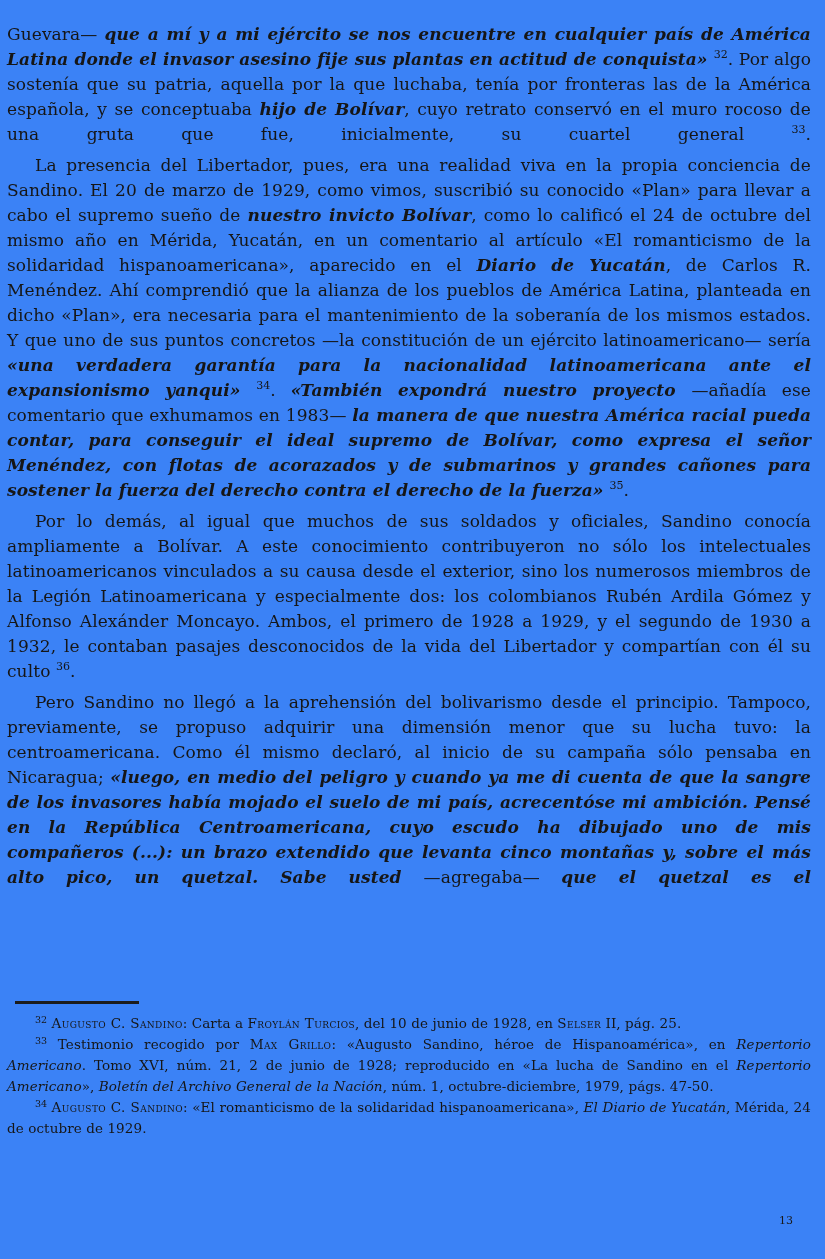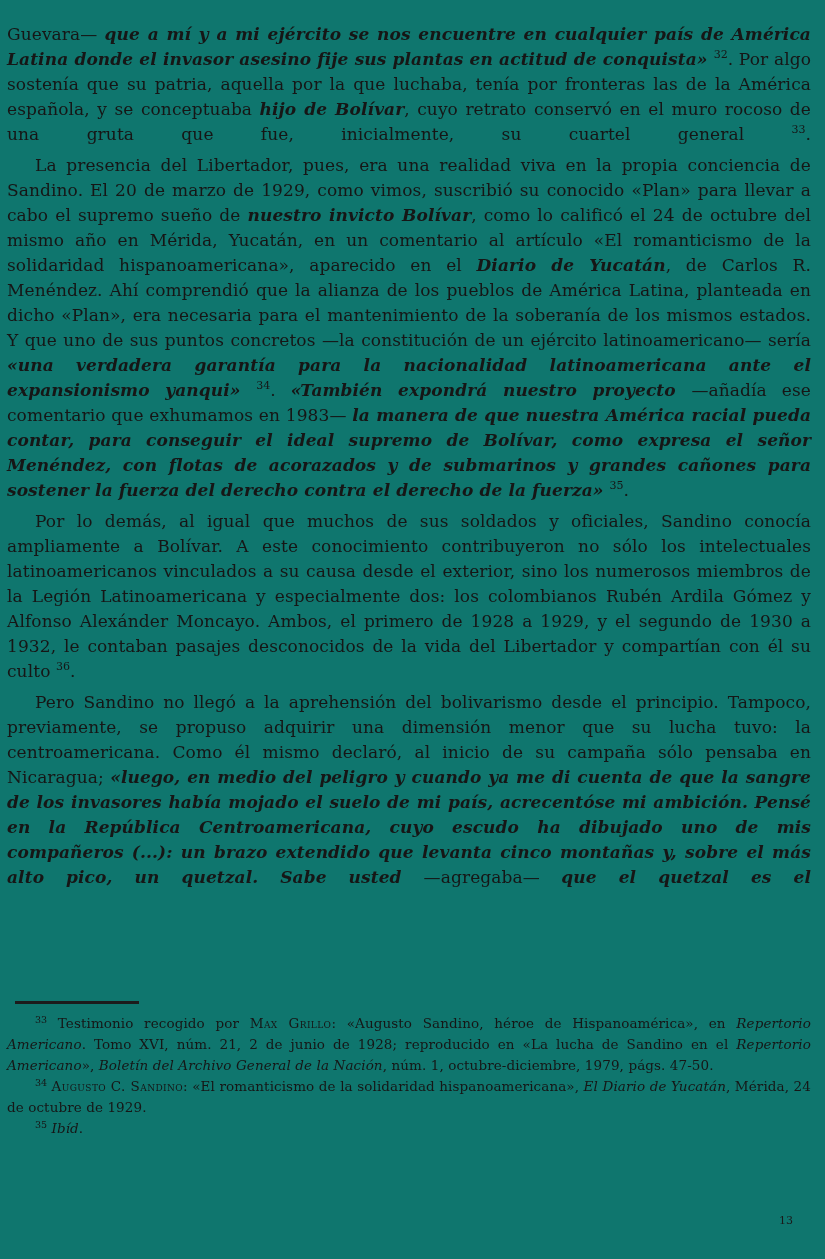--- a/index.html
+++ b/index.html
@@ -4,21 +4,21 @@
 <style>
   html, body {
     margin: 0;
     padding: 0;
     background: #ffffff;
   }
   .page {
     position: relative;
     width: 825px;
     height: 1259px;
-    background: #0f766e;
+    background: #3b82f6;
     overflow: hidden;
     font-family: "DejaVu Serif", "Liberation Serif", serif;
     color: #161616;
   }
   .text-block {
     position: absolute;
     left: 7px;
     top: 22px;
     width: 804px;
   }
@@ -95,21 +95,21 @@
     <p class="body-par"><span class="run-roman">La presencia del Libertador, pues, era una realidad viva en la propia conciencia de Sandino. El 20 de marzo de 1929, como vimos, suscribió su conocido «Plan» para llevar a cabo el supremo sueño de </span><span class="run-italic">nuestro invicto Bolívar</span><span class="run-roman">, como lo calificó el 24 de octubre del mismo año en Mérida, Yucatán, en un comentario al artículo «El romanticismo de la solidaridad hispanoamericana», aparecido en el </span><span class="run-italic">Diario de Yucatán</span><span class="run-roman">, de Carlos R. Menéndez. Ahí comprendió que la alianza de los pueblos de América Latina, planteada en dicho «Plan», era necesaria para el mantenimiento de la soberanía de los mismos estados. Y que uno de sus puntos concretos —la constitución de un ejército latinoamericano— sería </span><span class="run-italic">«una verdadera garantía para la nacionalidad latinoamericana ante el expansionismo yanqui» </span><sup class="run-sup">34</sup><span class="run-roman">. </span><span class="run-italic">«También expondrá nuestro proyecto </span><span class="run-roman">—añadía ese comentario que exhumamos en 1983— </span><span class="run-italic">la manera de que nuestra América racial pueda contar, para conseguir el ideal supremo de Bolívar, como expresa el señor Menéndez, con flotas de acorazados y de submarinos y grandes cañones para sostener la fuerza del derecho contra el derecho de la fuerza» </span><sup class="run-sup">35</sup><span class="run-roman">.</span></p>
     <p class="body-par"><span class="run-roman">Por lo demás, al igual que muchos de sus soldados y oficiales, Sandino conocía ampliamente a Bolívar. A este conocimiento contribuyeron no sólo los intelectuales latinoamericanos vinculados a su causa desde el exterior, sino los numerosos miembros de la Legión Latinoamericana y especialmente dos: los colombianos Rubén Ardila Gómez y Alfonso Alexánder Moncayo. Ambos, el primero de 1928 a 1929, y el segundo de 1930 a 1932, le contaban pasajes desconocidos de la vida del Libertador y compartían con él su culto </span><sup class="run-sup">36</sup><span class="run-roman">.</span></p>
 
 
     <p class="body-par full-last"><span class="run-roman">Pero Sandino no llegó a la aprehensión del bolivarismo desde el principio. Tampoco, previamente, se propuso adquirir una dimensión menor que su lucha tuvo: la centroamericana. Como él mismo declaró, al inicio de su campaña sólo pensaba en Nicaragua; </span><span class="run-italic">«luego, en medio del peligro y cuando ya me di cuenta de que la sangre de los invasores había mojado el suelo de mi país, acrecentóse mi ambición. Pensé en la República Centroamericana, cuyo escudo ha dibujado uno de mis compañeros (...): un brazo extendido que levanta cinco montañas y, sobre el más alto pico, un quetzal. Sabe usted </span><span class="run-roman">—agregaba— </span><span class="run-italic">que el quetzal es el</span></p>
   </div>
 
   <div class="footnotes">
     <div class="fn-rule"></div>
     <div class="fn-list">
+      <p class="footnote"><sup class="run-sup">32</sup><span class="run-roman"> </span><span class="run-smallcaps">Augusto C. Sandino</span><span class="run-roman">: Carta a </span><span class="run-smallcaps">Froylán Turcios</span><span class="run-roman">, del 10 de junio de 1928, en </span><span class="run-smallcaps">Selser</span><span class="run-roman"> II, pág. 25.</span></p>
       <p class="footnote"><sup class="run-sup">33</sup><span class="run-roman"> Testimonio recogido por </span><span class="run-smallcaps">Max Grillo</span><span class="run-roman">: «Augusto Sandino, héroe de Hispanoamérica», en </span><span class="run-italic">Repertorio Americano</span><span class="run-roman">. Tomo XVI, núm. 21, 2 de junio de 1928; reproducido en «La lucha de Sandino en el </span><span class="run-italic">Repertorio Americano</span><span class="run-roman">», </span><span class="run-italic">Boletín del Archivo General de la Nación</span><span class="run-roman">, núm. 1, octubre-diciembre, 1979, págs. 47-50.</span></p>
       <p class="footnote"><sup class="run-sup">34</sup><span class="run-roman"> </span><span class="run-smallcaps">Augusto C. Sandino</span><span class="run-roman">: «El romanticismo de la solidaridad hispanoamericana», </span><span class="run-italic">El Diario de Yucatán</span><span class="run-roman">, Mérida, 24 de octubre de 1929.</span></p>
-      <p class="footnote"><sup class="run-sup">35</sup><span class="run-roman"> </span><span class="run-italic">Ibíd</span><span class="run-roman">.</span></p>
     </div>
   </div>
 
   <div class="page-number">13</div>
 
 </div>
 
 </body></html>

